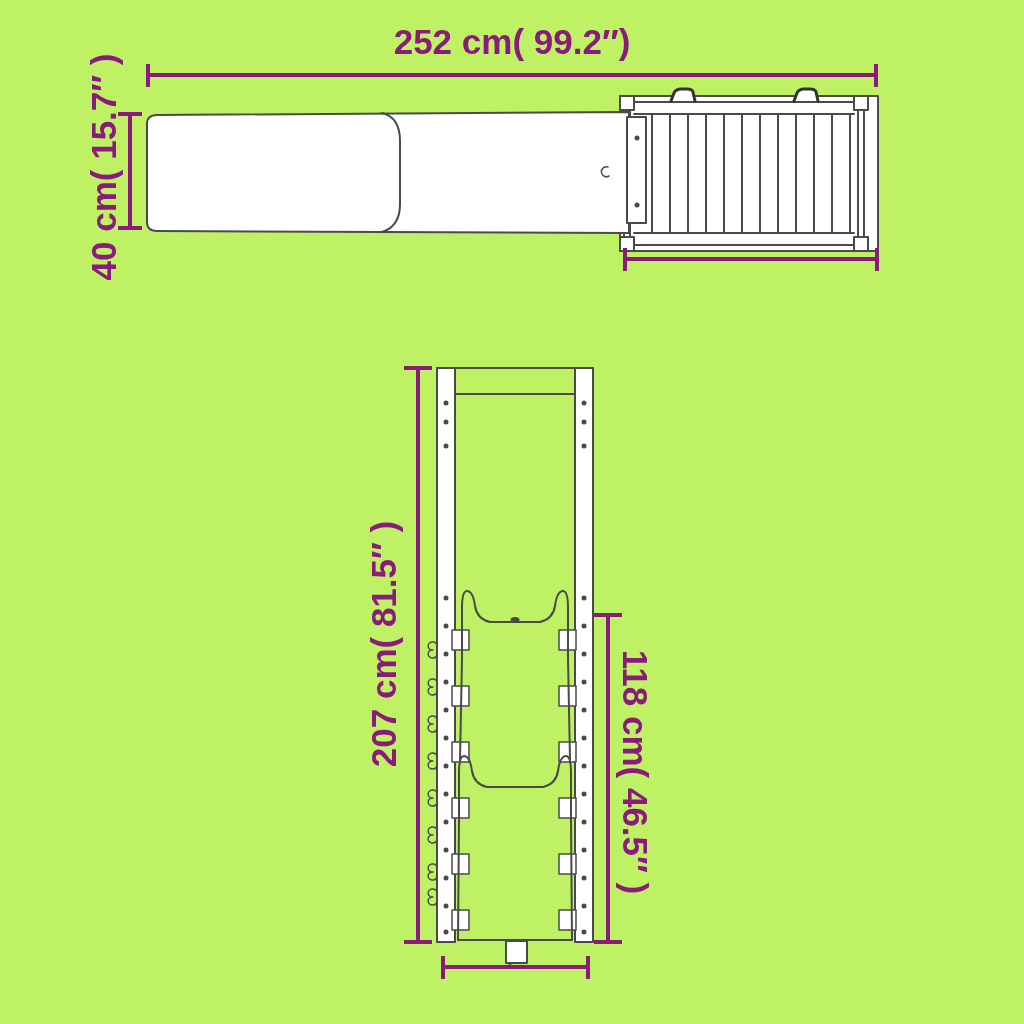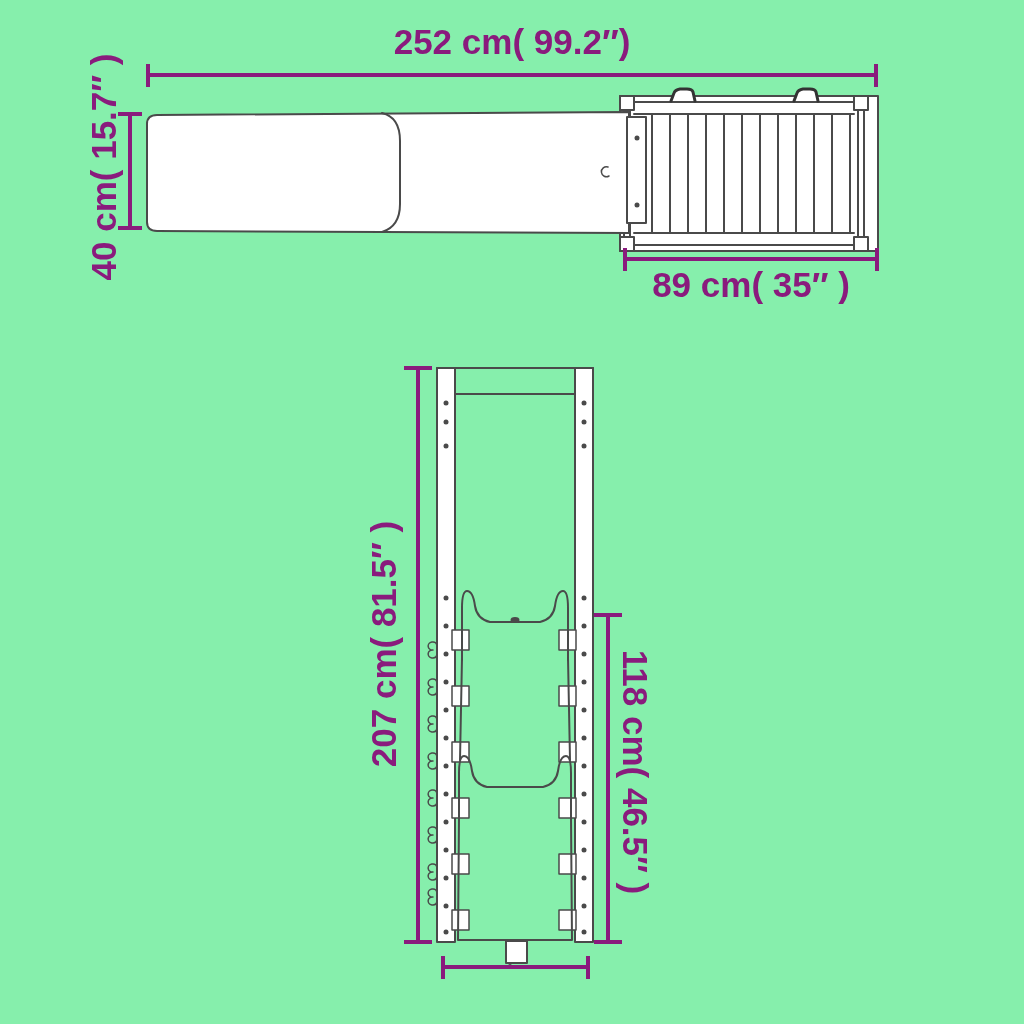--- a/index.html
+++ b/index.html
@@ -1,17 +1,17 @@
 <!DOCTYPE html>
 <html style="--accent: #8a1b7d; --line: #4a4a4a;"><head>
 <meta charset="utf-8">
 <style>
   :root{ --accent:#8a1b7d; --line:#4a4a4a; }
   html,body{margin:0;padding:0;background:#fff;}
-  .canvas{position:relative;width:1024px;height:1024px;background:#86efac;overflow:hidden;}
+  .canvas{position:relative;width:1024px;height:1024px;background:#bef264;overflow:hidden;}
   svg{position:absolute;left:0;top:0;}
   #drawing{stroke:var(--line);}
   #dims{stroke:var(--accent);}
   .dark{fill:var(--line);stroke:none;}
   .dim-label{
     position:absolute;
     font-family:"Liberation Sans",sans-serif;
     font-weight:700;
     font-size:35px;
     color:var(--accent);
@@ -141,19 +141,18 @@
       <path d="M418 368 V942 M404 368 H432 M404 942 H432"></path>
       <path d="M608 615 V942 M594 615 H622 M594 942 H622"></path>
       <path d="M443 967 H588 M443 956 V979 M588 956 V979"></path>
     </g>
   </svg>
 
   <div class="dim-label center" style="left:148px;top:23px;width:728px;">252 cm( 99.2″)</div>
 
   <div class="dim-label rot-ccw" style="left:104px;top:167px;">40 cm( 15.7″ )</div>
 
-  <div class="dim-label center" style="left:625px;top:266px;width:252px;">89 cm( 35″ )</div>
 
   <div class="dim-label rot-ccw" style="left:384px;top:644px;">207 cm( 81.5″ )</div>
 
   <div class="dim-label rot-cw" style="left:635px;top:772px;">118 cm( 46.5″ )</div>
 
 </div>
 
 </body></html>

